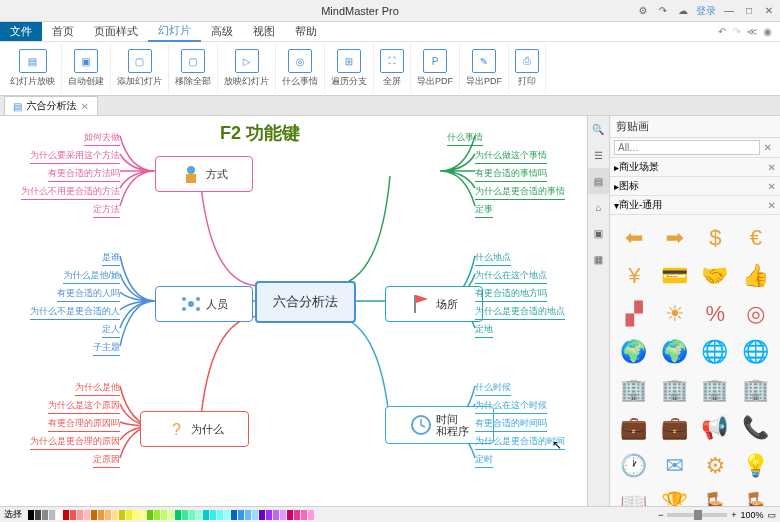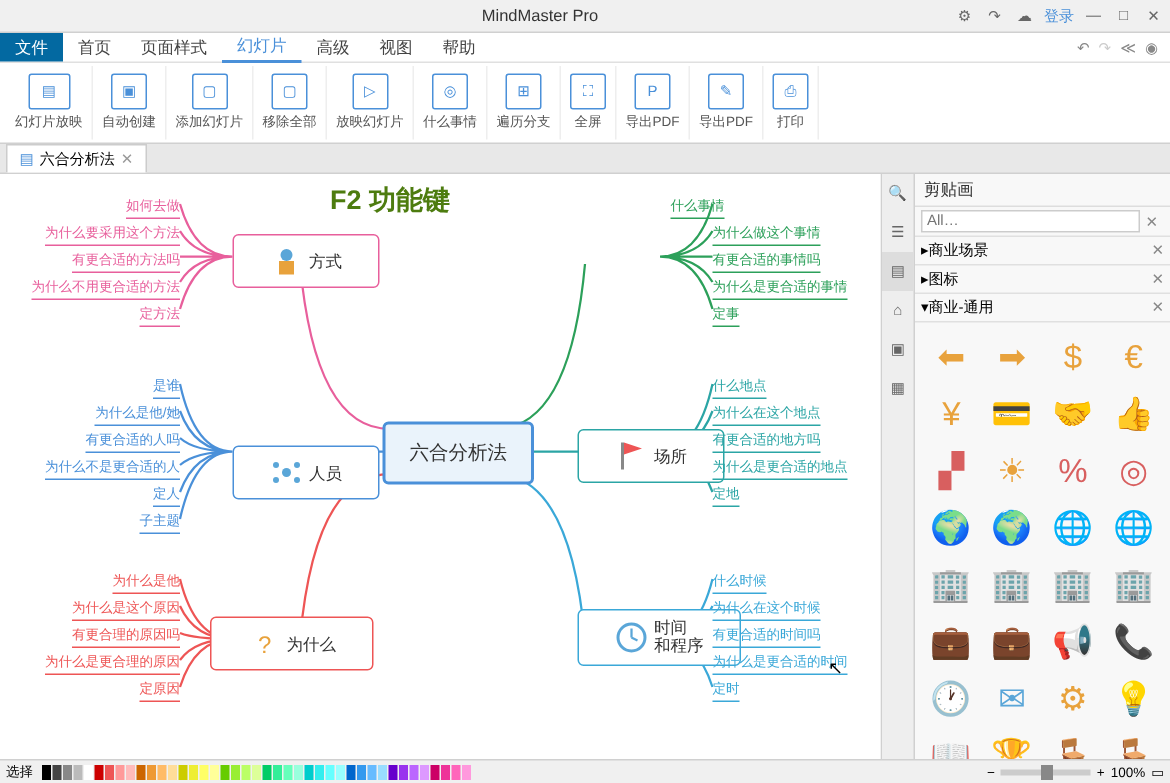--- a/index.html
+++ b/index.html
@@ -39,21 +39,21 @@
 .zoom { display: flex; align-items: center; gap: 4px; }
 .zoom-track { width: 60px; height: 4px; background: #ccc; position: relative; }
 .zoom-thumb { position: absolute; left: 45%; top: -3px; width: 8px; height: 10px; background: #888; }
 
 
 .node { position: absolute; border-radius: 4px; padding: 4px 10px; font-size: 11px; display: flex; align-items: center; gap: 4px; }
 .node.center { border: 2px solid #4a90d9; background: #eaf3fb; color: #333; font-size: 13px; padding: 10px 16px; }
 .node.sub { border: 1.5px solid; background: #fff; color: #333; padding: 6px 24px; }
 .node.sub .nicon { width: 22px; height: 22px; }
 .node.pink { border-color: #e85f9c; }
-.node.blue { border-color: #4a90d9; margin-top: 11px; }
+.node.blue { border-color: #4a90d9; }
 .node.red { border-color: #e55; }
 .node.green { border-color: #2ca05a; }
 .node.teal { border-color: #2ba5a5; justify-content: space-between; }
 .node.cyan { border-color: #3aa8d8; }
 .leaf { position: absolute; font-size: 9px; padding: 1px 0; border-bottom: 1px solid; }
 .leaf.pink { color: #e85f9c; border-color: #e85f9c; }
 .leaf.blue { color: #4a90d9; border-color: #4a90d9; }
 .leaf.red { color: #e55; border-color: #e55; }
 .leaf.green { color: #2ca05a; border-color: #2ca05a; }
 .leaf.teal { color: #2ba5a5; border-color: #2ba5a5; }

